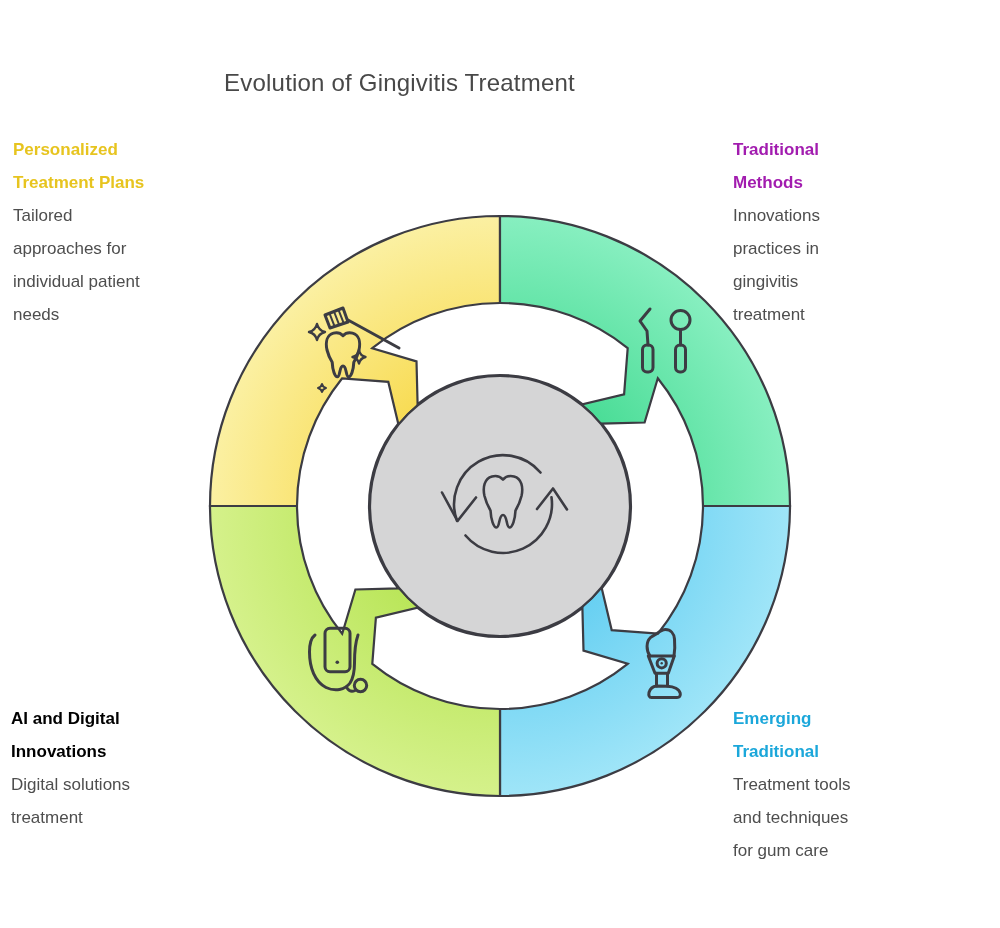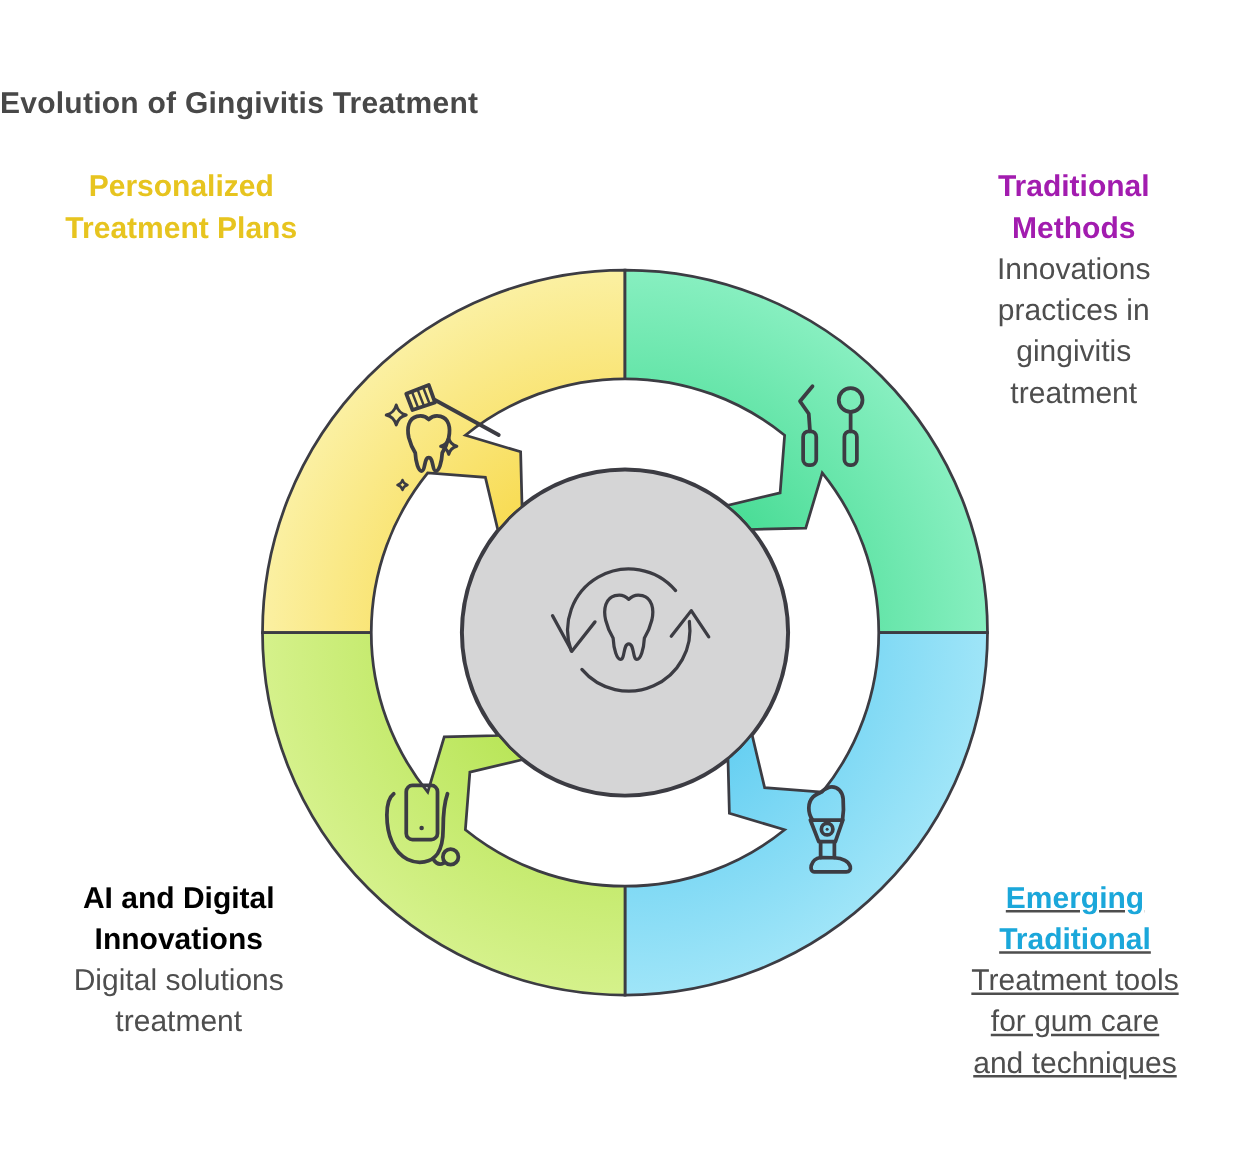--- a/index.html
+++ b/index.html
@@ -1,27 +1,27 @@
 <!DOCTYPE html>
 <html><head>
 <meta charset="utf-8">
 <style>
   html,body{margin:0;padding:0;background:#ffffff;}
   #stage{position:relative;width:1000px;height:928px;background:#ffffff;overflow:hidden;
          font-family:"Liberation Sans",sans-serif;}
   #diagram{position:absolute;left:0;top:0;}
-  .title{position:absolute;left:0;top:69px;width:799px;text-align:left;
-         font-size:24px;font-weight:bold;color:#484848;letter-spacing:.2px;}
-  .block{position:absolute;text-align:center;font-size:24px;line-height:33px;color:#4e4e4e;}
+  .title{position:absolute;left:0;top:69px;width:799px;text-align:center;
+         font-size:24px;font-weight:normal;color:#484848;letter-spacing:.2px;}
+  .block{position:absolute;text-align:left;font-size:17px;line-height:33px;color:#4e4e4e;}
   .block .heading{font-weight:bold;}
   .gold{color:#e7c41f;} .green{color:#a21caf;} .lime{color:#000000;} .blue{color:#1ba7da;}
   .tl{left:13px;top:133px;width:264px;}
   .tr{left:733px;top:133px;width:252px;}
   .bl{left:11px;top:702px;width:264px;}
-  .br{left:733px;top:702px;width:254px;text-decoration:underline;}
+  .br{left:733px;top:702px;width:254px;}
   .ln{fill:none;stroke:#3c3c43;stroke-width:3;stroke-linecap:round;stroke-linejoin:round;}
   .ln2{fill:none;stroke:#3c3c43;stroke-width:2.6;stroke-linecap:round;stroke-linejoin:round;}
   .outline{stroke:#3c3c43;stroke-width:2.2;}
 </style>
 </head>
 <body>
 
 <div id="stage">
 
   <svg id="diagram" width="1000" height="928" viewBox="0 0 1000 928">
@@ -116,20 +116,26 @@
     </g>
   </svg>
 
   <div class="title">Evolution of Gingivitis Treatment</div>
 
   <div class="block tl">
     <div class="heading gold">
       <div>Personalized</div>
       <div>Treatment Plans</div>
     </div>
+    <div class="body">
+      <div>Tailored</div>
+      <div>approaches for</div>
+      <div>individual patient</div>
+      <div>needs</div>
+    </div>
   </div>
 
   <div class="block tr">
     <div class="heading green">
       <div>Traditional</div>
       <div>Methods</div>
     </div>
     <div class="body">
       <div>Innovations</div>
       <div>practices in</div>
@@ -149,18 +155,18 @@
     </div>
   </div>
 
   <div class="block br">
     <div class="heading blue">
       <div>Emerging</div>
       <div>Traditional</div>
     </div>
     <div class="body">
       <div>Treatment tools</div>
+      <div>and techniques</div>
       <div>for gum care</div>
-      <div>and techniques</div>
     </div>
   </div>
 
 </div>
 
 </body></html>

